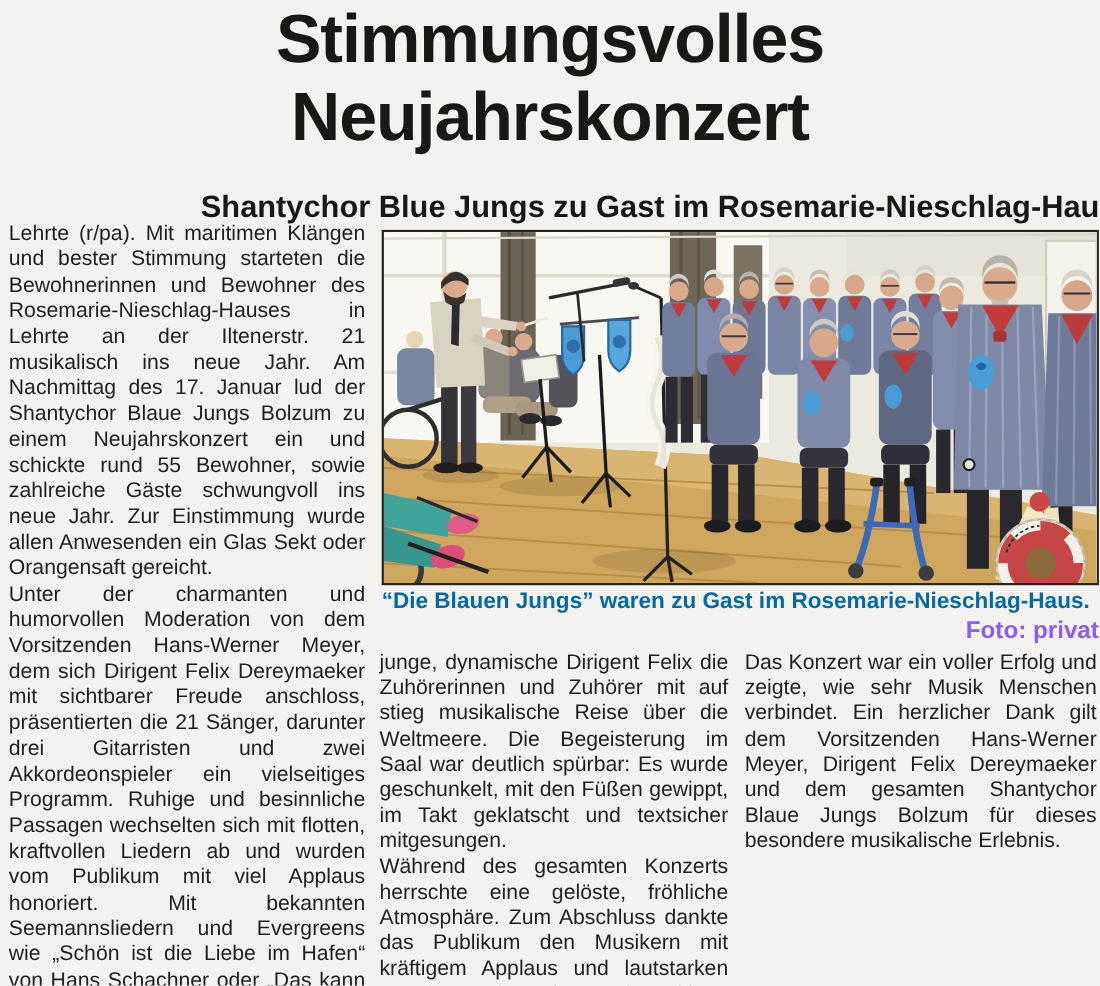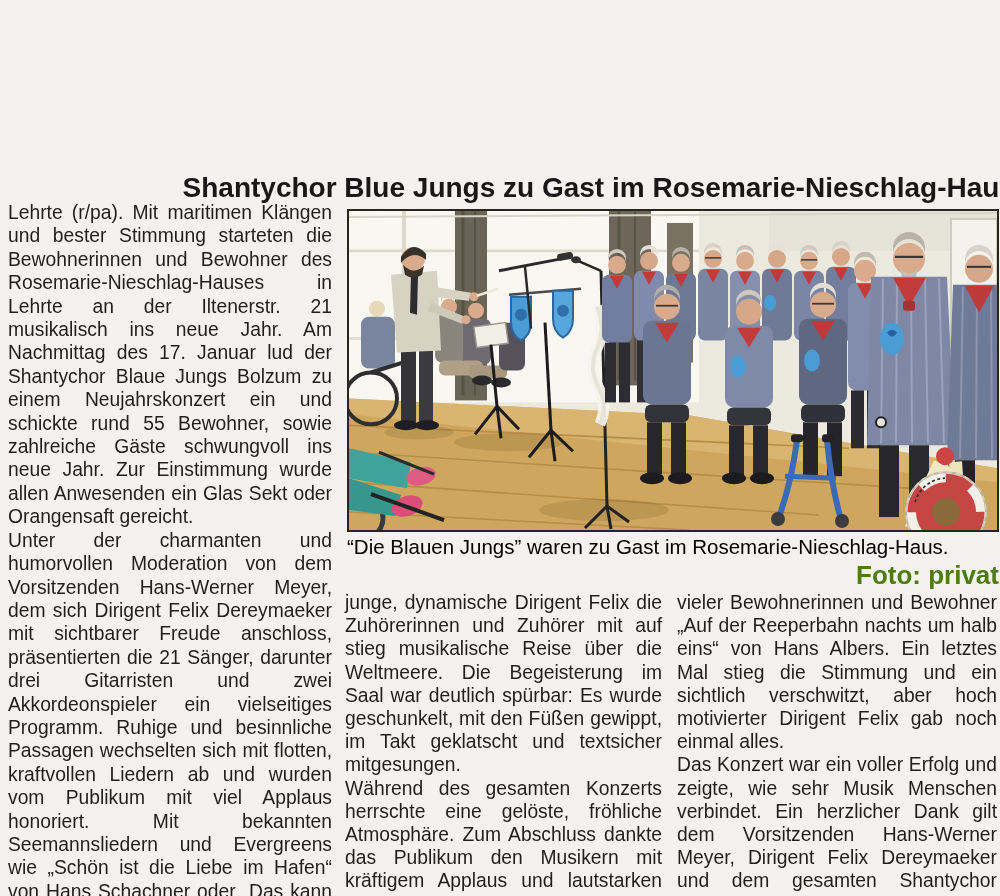--- a/index.html
+++ b/index.html
@@ -42,34 +42,34 @@
   .photo-frame {
     position:absolute; left:347px; top:209px;
     width:648px; height:319px;
     border:2px solid #26261f;
     background:#e9e6de;
     box-sizing:content-box;
   }
   .photo-frame svg { display:block; }
   .caption {
     position:absolute; left:347px; top:535px; width:652px;
-    font-weight:normal; font-size:20.5px; color:#000000;
+    font-weight:bold; font-size:20.5px; color:#0369a1;
   }
   .credit {
     position:absolute; left:347px; top:560px; width:652px;
     text-align:right;
-    font-weight:bold; font-size:26px; color:#4d7c0f;
+    font-weight:bold; font-size:22px; color:#8b5cf6;
   }
 </style>
 </head>
 <body>
 
 <div class="page">
 
-  <h1 class="headline"><br></h1>
+  <h1 class="headline"><span>Stimmungsvolles</span><br><span>Neujahrskonzert</span></h1>
 
   <h2 class="subheadline">Shantychor Blue Jungs zu Gast im Rosemarie-Nieschlag-Haus</h2>
 
   <div class="col col1">
     <p class="lead">Lehrte (r/pa). Mit maritimen Klängen und bester Stimmung starteten die Bewohnerinnen und Bewohner des Rosemarie-Nieschlag-Hauses in Lehrte an der Iltenerstr. 21 musikalisch ins neue Jahr. Am Nachmittag des 17. Januar lud der Shantychor Blaue Jungs Bolzum zu einem Neujahrskonzert ein und schickte rund 55 Bewohner, sowie zahlreiche Gäste schwungvoll ins neue Jahr. Zur Einstimmung wurde allen Anwesenden ein Glas Sekt oder Orangensaft gereicht.</p>
     <p>Unter der charmanten und humorvollen Moderation von dem Vorsitzenden Hans-Werner Meyer, dem sich Dirigent Felix Dereymaeker mit sichtbarer Freude anschloss, präsentierten die 21 Sänger, darunter drei Gitarristen und zwei Akkordeonspieler ein vielseitiges Programm. Ruhige und besinnliche Passagen wechselten sich mit flotten, kraftvollen Liedern ab und wurden vom Publikum mit viel Applaus honoriert. Mit bekannten Seemannsliedern und Evergreens wie „Schön ist die Liebe im Hafen“ von Hans Schachner oder „Das kann doch einen Seemann nicht erschüttern“ von Michael Jary nahm der</p>
   </div>
 
   <div class="photo-frame">
     <svg width="648" height="319" viewBox="0 0 648 320" preserveAspectRatio="none">
@@ -337,17 +337,16 @@
 
   <div class="caption">“Die Blauen Jungs” waren zu Gast im Rosemarie-Nieschlag-Haus.</div>
   <div class="credit">Foto: privat</div>
 
   <div class="col col2">
     <p>junge, dynamische Dirigent Felix die Zuhörerinnen und Zuhörer mit auf stieg musikalische Reise über die Weltmeere. Die Begeisterung im Saal war deutlich spürbar: Es wurde geschunkelt, mit den Füßen gewippt, im Takt geklatscht und textsicher mitgesungen.</p>
     <p>Während des gesamten Konzerts herrschte eine gelöste, fröhliche Atmosphäre. Zum Abschluss dankte das Publikum den Musikern mit kräftigem Applaus und lautstarken Zugabe- Rufen. Als Zugabe erklang das Lieblingslied</p>
   </div>
 
   <div class="col col3">
-    <p>vieler Bewohnerinnen und Bewohner „Auf der Reeperbahn nachts um halb eins“ von Hans Albers. Ein letztes Mal stieg die Stimmung und ein sichtlich verschwitzt, aber hoch motivierter Dirigent Felix gab noch einmal alles.</p>
     <p>Das Konzert war ein voller Erfolg und zeigte, wie sehr Musik Menschen verbindet. Ein herzlicher Dank gilt dem Vorsitzenden Hans-Werner Meyer, Dirigent Felix Dereymaeker und dem gesamten Shantychor Blaue Jungs Bolzum für dieses besondere musikalische Erlebnis.</p>
   </div>
 
 </div>
 
 </body></html>

